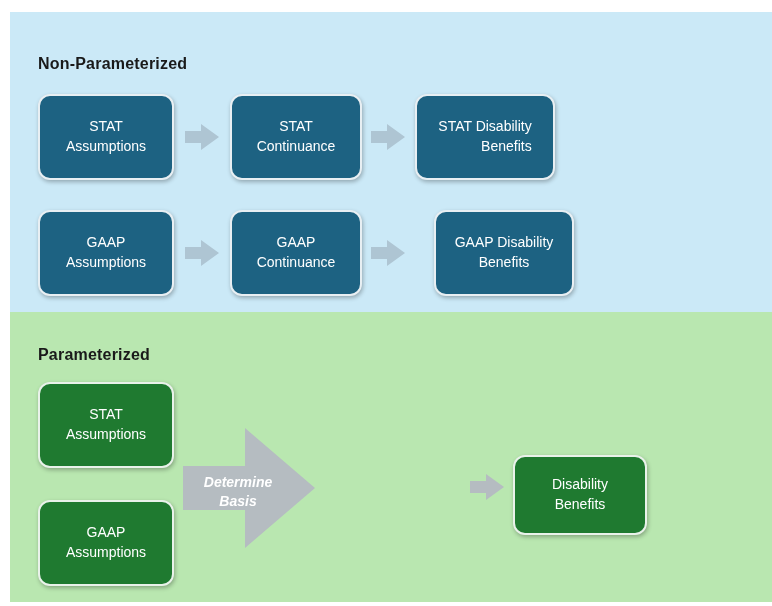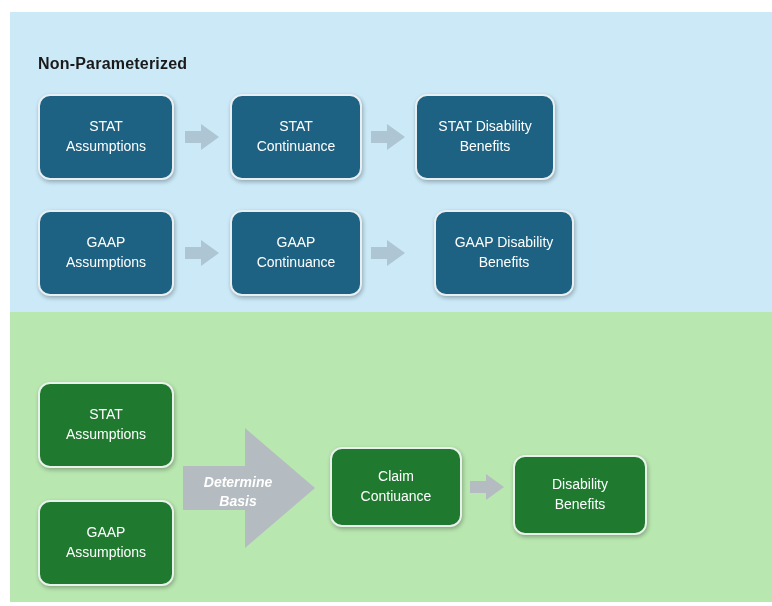--- a/index.html
+++ b/index.html
@@ -63,56 +63,55 @@
     <polygon points="0,7 16,7 16,0 34,13 16,26 16,19 0,19"></polygon>
   </svg>
 
   <div class="box teal" style="left:230px; top:94px; width:132px; height:86px;">STAT
 Continuance</div>
 
   <svg class="arrow-svg arrow-blue" style="left:371px; top:124px;" width="34" height="26" viewBox="0 0 34 26">
     <polygon points="0,7 16,7 16,0 34,13 16,26 16,19 0,19"></polygon>
   </svg>
 
-  <div class="box teal" style="left:415px; top:94px; width:140px; height:86px;">STAT Disability
+  <div class="box teal" style="left:415px; top:94px; width:140px; height:86px;text-align:right;">STAT Disability
 Benefits</div>
 
   <div class="box teal" style="left:38px; top:210px; width:136px; height:86px;">GAAP
 Assumptions</div>
 
   <svg class="arrow-svg arrow-blue" style="left:185px; top:240px;" width="34" height="26" viewBox="0 0 34 26">
     <polygon points="0,7 16,7 16,0 34,13 16,26 16,19 0,19"></polygon>
   </svg>
 
   <div class="box teal" style="left:230px; top:210px; width:132px; height:86px;">GAAP
 Continuance</div>
 
   <svg class="arrow-svg arrow-blue" style="left:371px; top:240px;" width="34" height="26" viewBox="0 0 34 26">
     <polygon points="0,7 16,7 16,0 34,13 16,26 16,19 0,19"></polygon>
   </svg>
 
   <div class="box teal" style="left:434px; top:210px; width:140px; height:86px;">GAAP Disability
 Benefits</div>
 
   <div class="section section-green"></div>
+  <div class="section-title" style="left:38px; top:346px;">Parameterized</div>
 
   <div class="box green" style="left:38px; top:382px; width:136px; height:86px;">STAT
 Assumptions</div>
 
   <div class="box green" style="left:38px; top:500px; width:136px; height:86px;">GAAP
 Assumptions</div>
 
   <svg class="arrow-svg arrow-gray" style="left:183px; top:428px;" width="132" height="120" viewBox="0 0 132 120">
     <polygon points="0,38 62,38 62,0 132,60 62,120 62,82 0,82"></polygon>
   </svg>
   <div class="big-arrow-label">Determine
 Basis</div>
 
-  <div class="box green" style="left:330px; top:447px; width:132px; height:80px;">Claim
-Contiuance</div>
 
   <svg class="arrow-svg arrow-gray" style="left:470px; top:474px;" width="34" height="26" viewBox="0 0 34 26">
     <polygon points="0,7 16,7 16,0 34,13 16,26 16,19 0,19"></polygon>
   </svg>
 
   <div class="box green" style="left:513px; top:447px; width:134px; height:80px;margin-top:8px;">Disability
 Benefits</div>
 
 </div>
 

